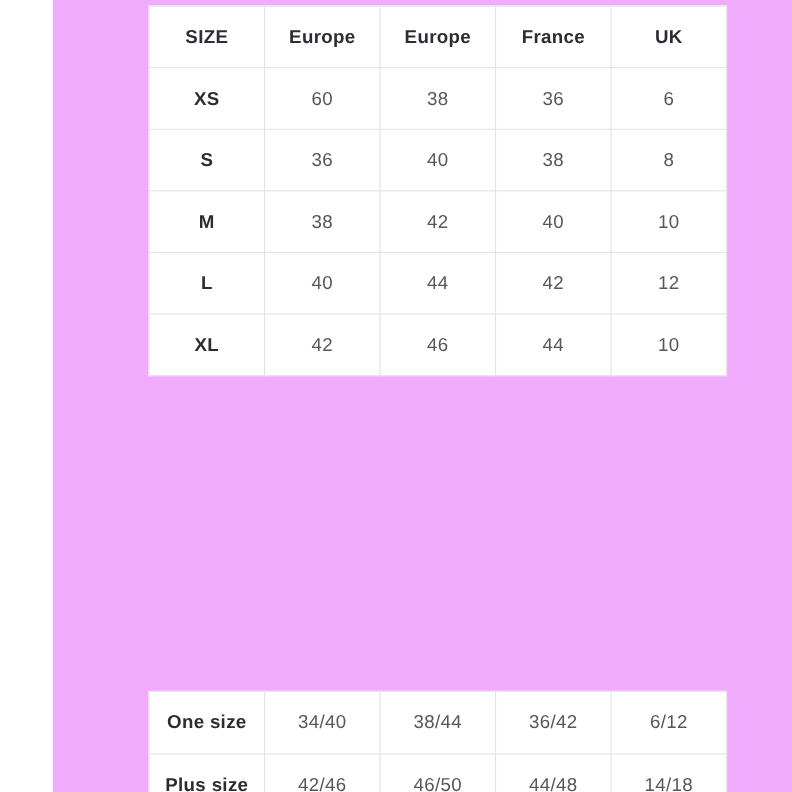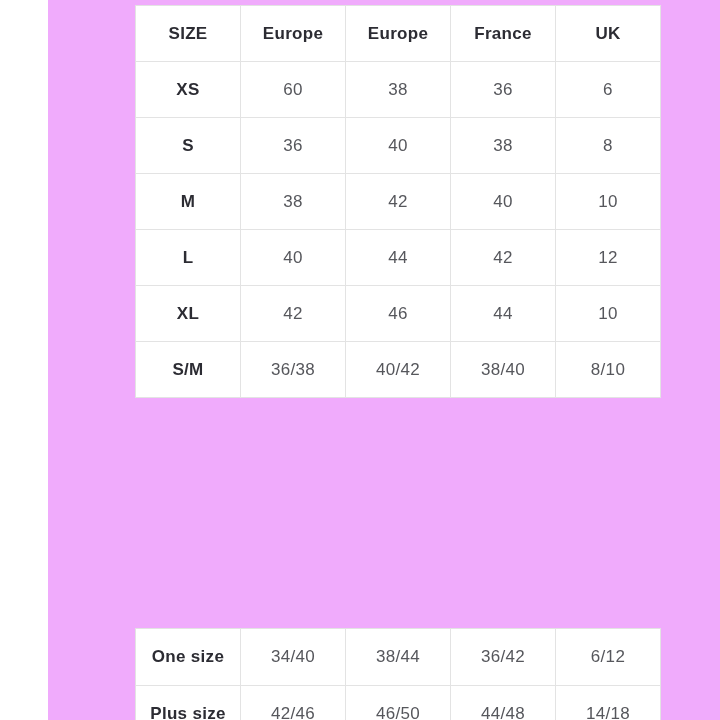--- a/index.html
+++ b/index.html
@@ -101,27 +101,20 @@
           <td>42</td>
           <td>12</td>
         </tr>
         <tr>
           <th>XL</th>
           <td>42</td>
           <td>46</td>
           <td>44</td>
           <td>10</td>
         </tr>
-        <tr>
-          <th>S/M</th>
-          <td>36/38</td>
-          <td>40/42</td>
-          <td>38/40</td>
-          <td>8/10</td>
-        </tr>
       </tbody>
     </table>
   <table id="special-table" class="size-table">
       <tbody>
         <tr>
           <th>One size</th>
           <td>34/40</td>
           <td>38/44</td>
           <td>36/42</td>
           <td>6/12</td>

